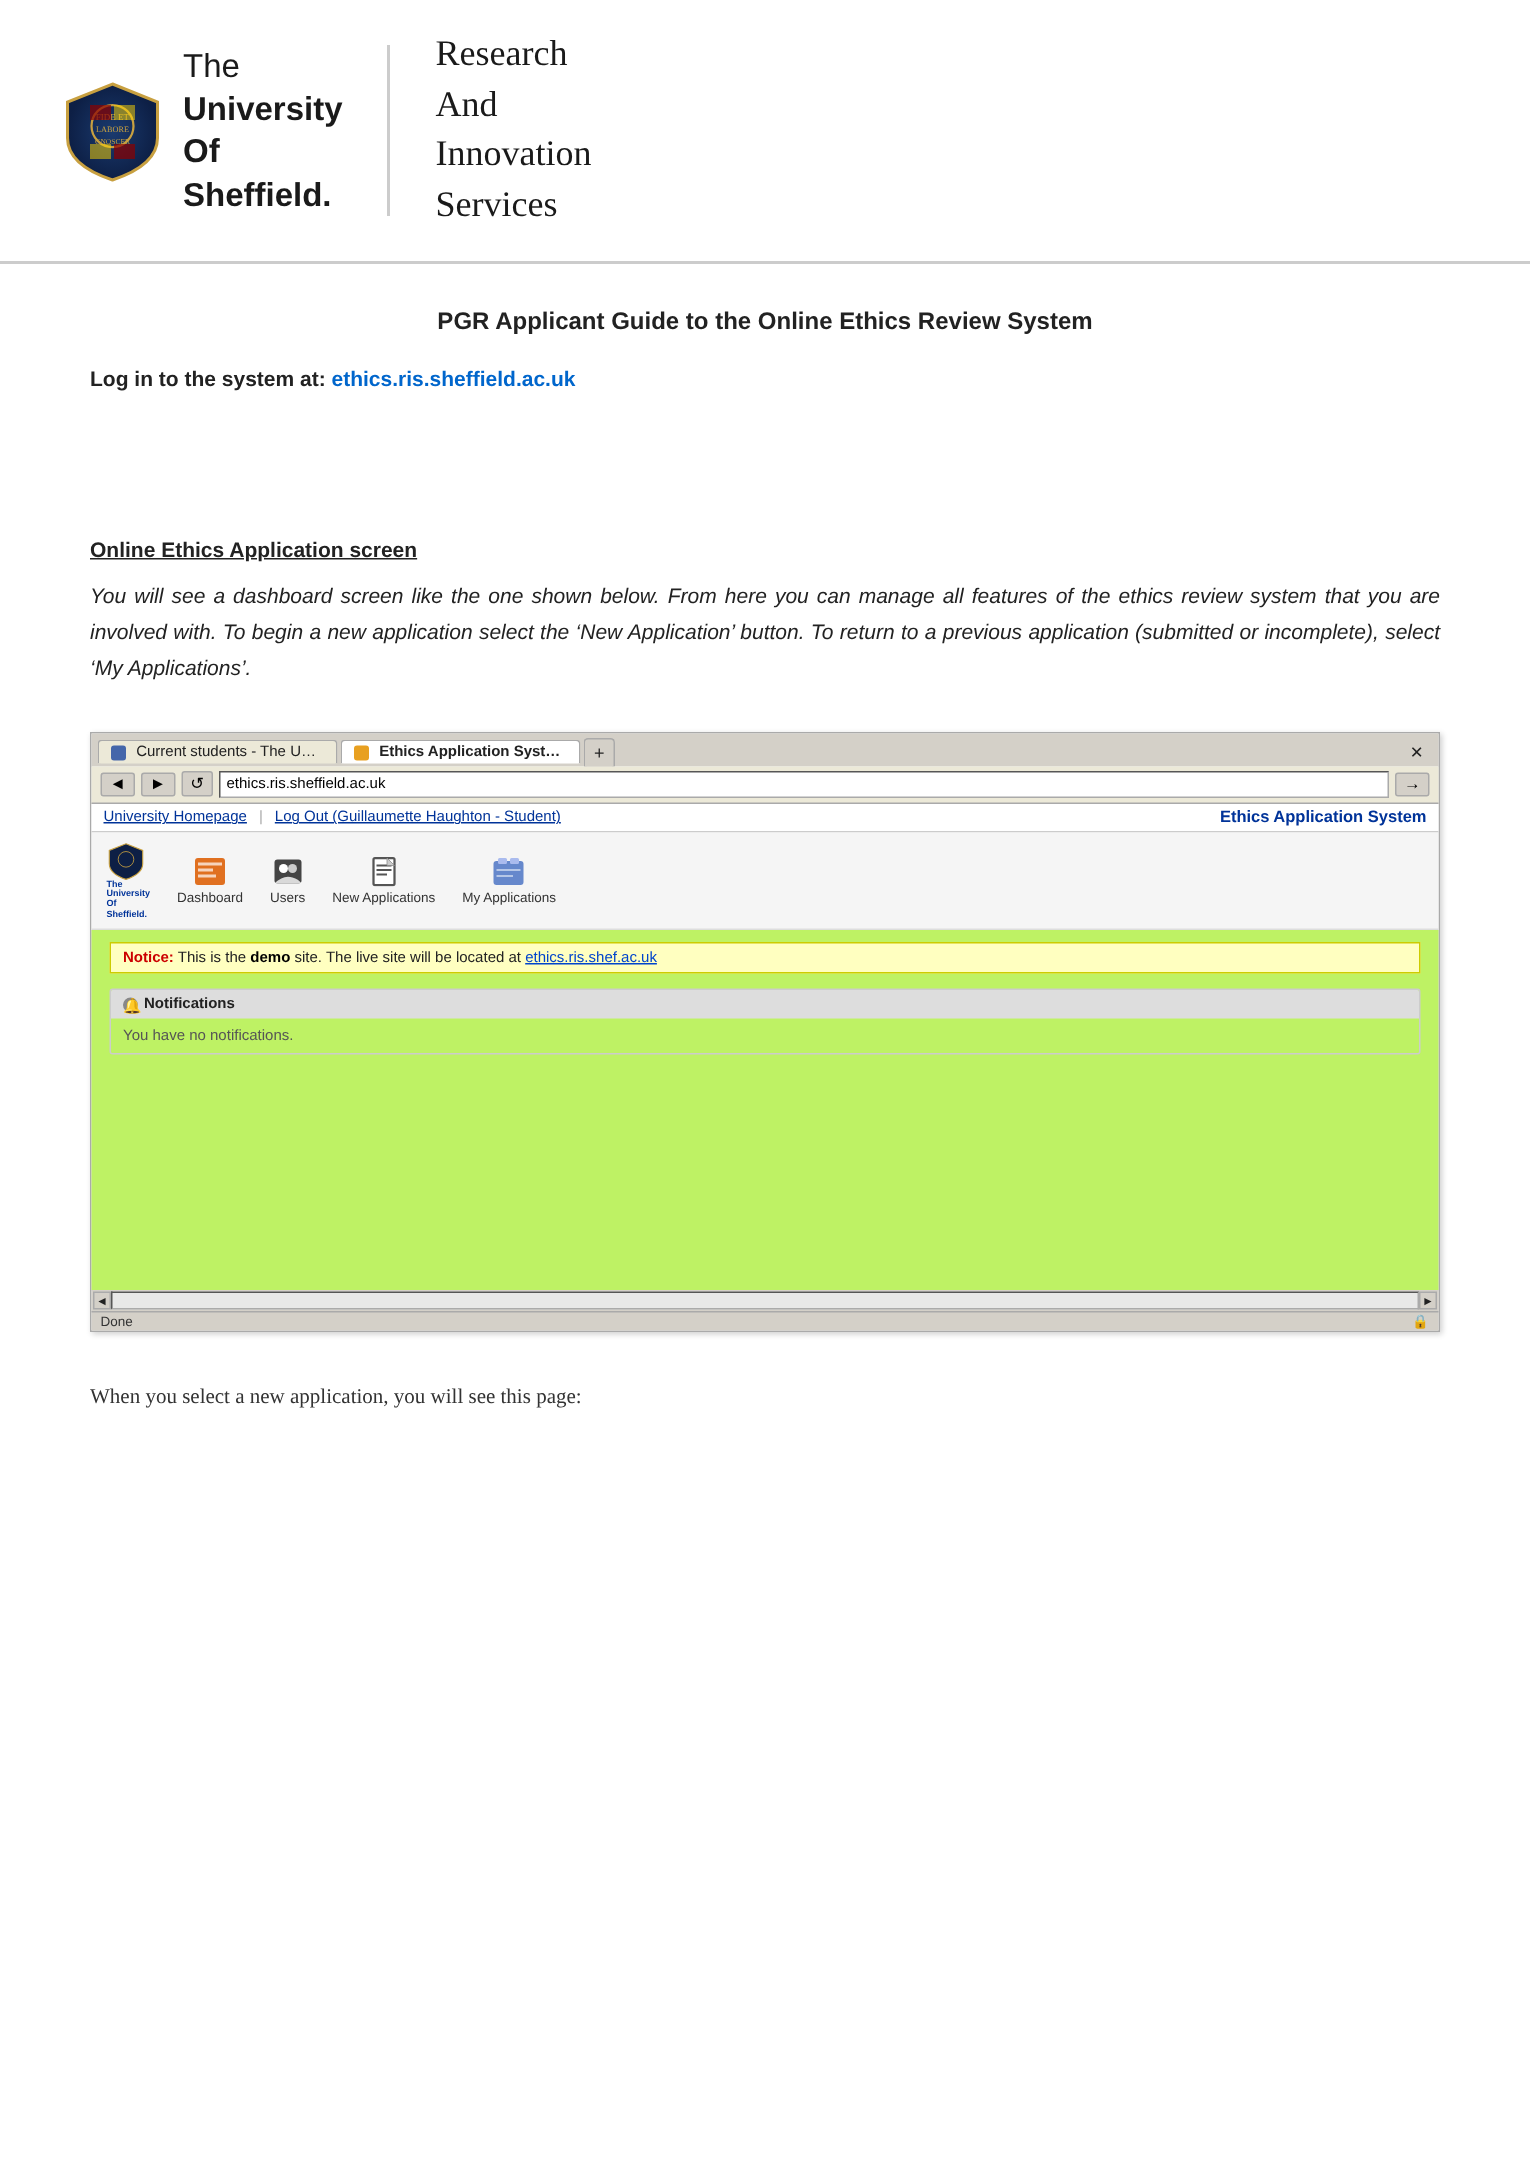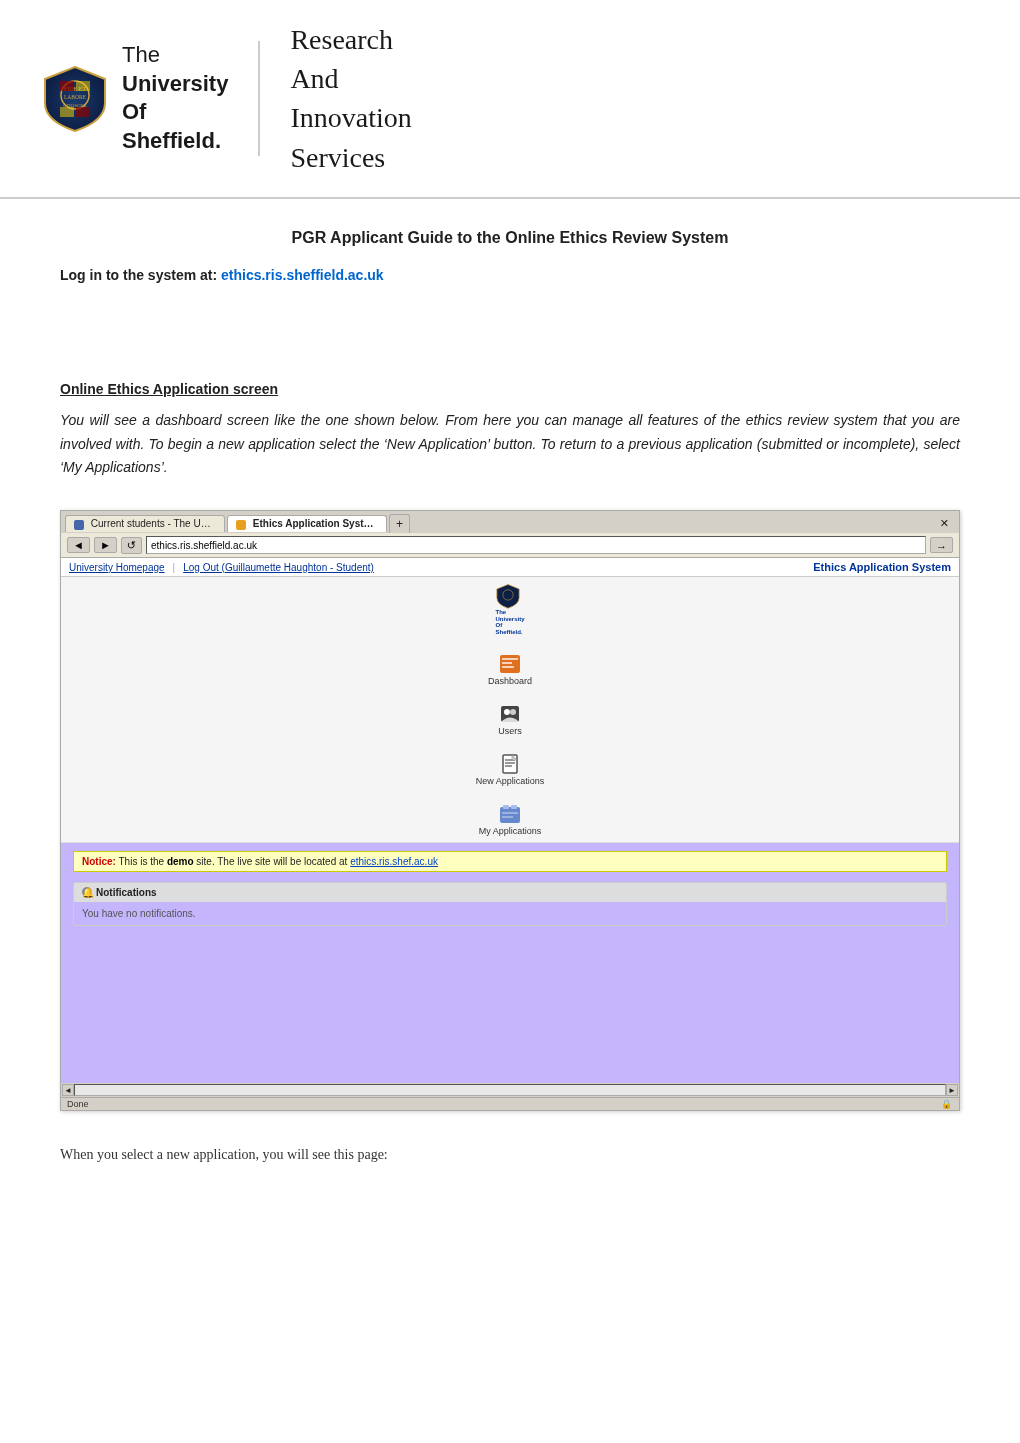--- a/index.html
+++ b/index.html
@@ -33,21 +33,21 @@
     .uni-name {
       font-size: 22px;
       line-height: 1.3;
       color: #1a1a1a;
     }
     .uni-name span {
       display: block;
     }
     .header-ris {
       padding-left: 30px;
-      font-size: 28px;
+      font-size: 24px;
       line-height: 1.4;
       color: #1a1a1a;
       font-family: Georgia, serif;
     }
 
     
     .main {
       padding: 30px 60px;
     }
 
@@ -183,21 +183,20 @@
       color: #003399;
     }
 
     .app-toolbar {
       display: flex;
       align-items: center;
       padding: 6px 10px;
       background: #f5f5f5;
       border-bottom: 1px solid #ddd;
       gap: 18px;
-      flex-direction: column;
     }
     .toolbar-logo {
       display: flex;
       flex-direction: column;
       align-items: flex-start;
       font-size: 7px;
       font-weight: bold;
       color: #003399;
       line-height: 1.2;
     }
@@ -212,21 +211,21 @@
     .toolbar-icon {
       width: 22px;
       height: 20px;
       display: flex;
       align-items: center;
       justify-content: center;
     }
 
     .app-content {
       padding: 8px 12px;
-      background: #c4b5fd;
+      background: #bef264;
       min-height: 240px;
     }
 
     .notice-bar {
       background: #ffffc0;
       border: 1px solid #cccc00;
       padding: 4px 8px;
       font-size: 10px;
       margin-bottom: 10px;
     }

